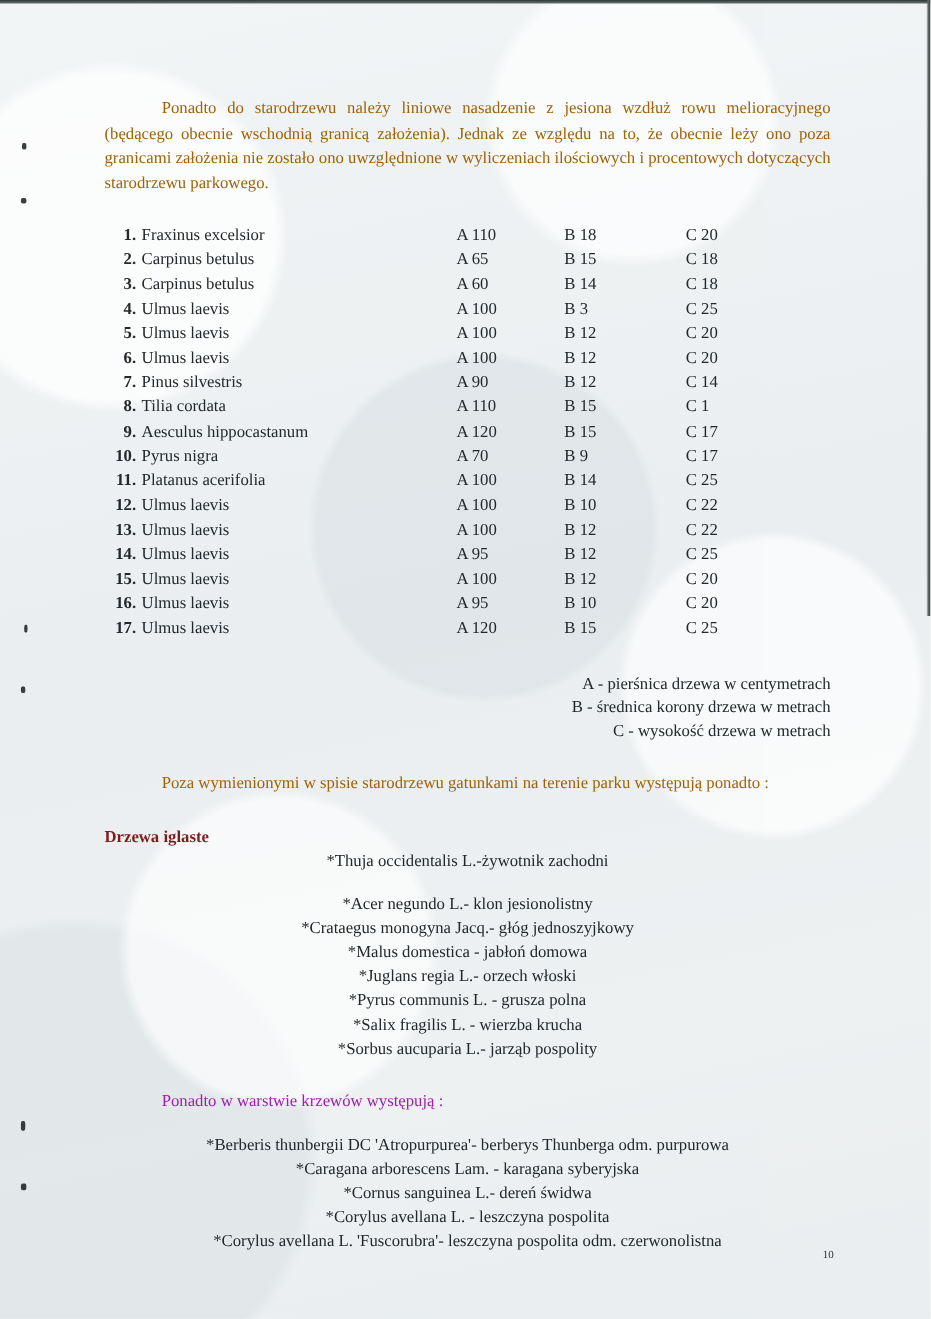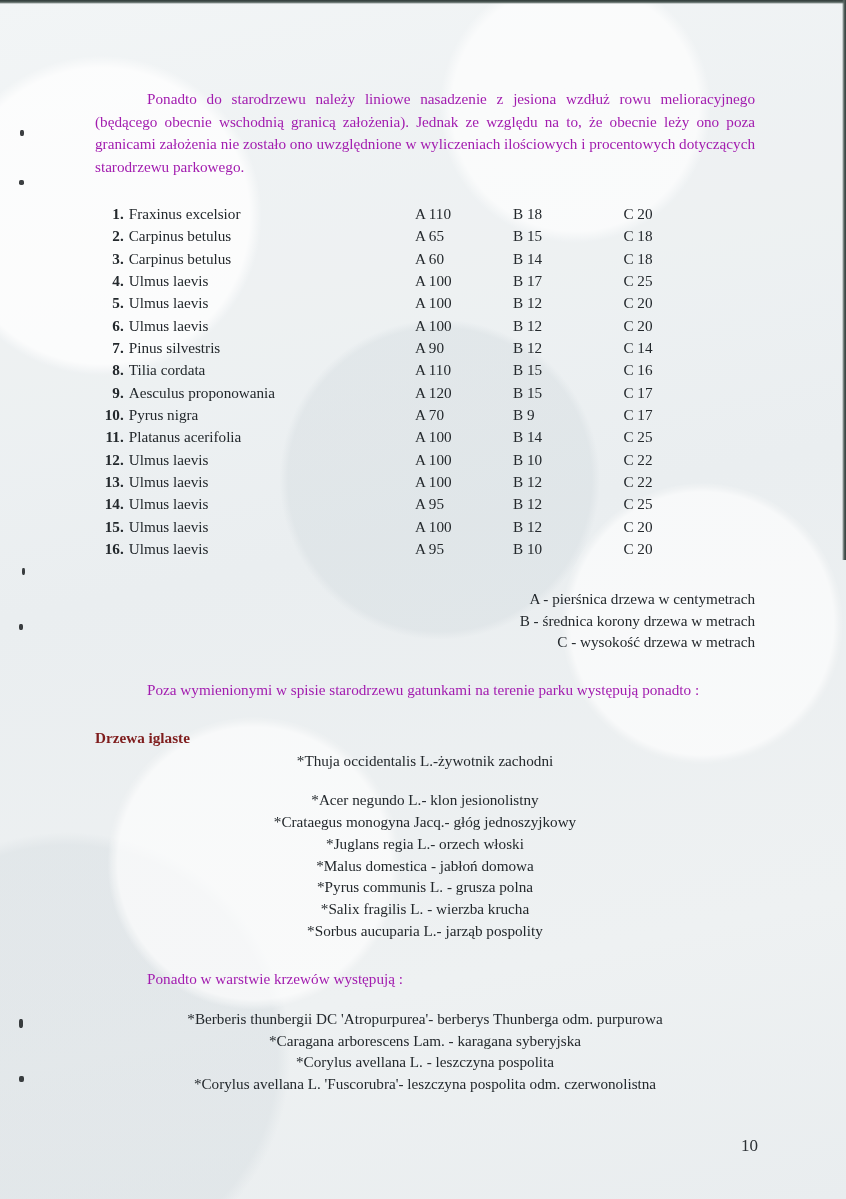--- a/index.html
+++ b/index.html
@@ -68,21 +68,21 @@
     width: 660px;
     font-size: 15.2px;
     line-height: 1.48;
   }
 
   p.para {
     margin: 0;
     text-align: justify;
     text-justify: inter-word;
     text-indent: 52px;
-    color: #a21caf;
+    color: #a16207;
   }
   p.para.tight { margin-top: 0; }
 
   
   .tree-table {
     margin-top: 26px;
     border-collapse: collapse;
     width: 600px;
     font-size: 15.2px;
   }
@@ -138,21 +138,21 @@
     margin: 0;
     font-size: 15.2px;
     color: #a21caf;
   }
 
   
   .page-number {
     position: absolute;
     right: 88px;
     top: 1136px;
-    font-size: 17px;
+    font-size: 10px;
     color: #2b3034;
   }
 </style>
 </head>
 <body>
 
 <div class="page">
 
   <div class="grain"></div>
   <div class="edge-top"></div>
@@ -190,21 +190,21 @@
             <td class="col-num">3.</td>
             <td class="col-name">Carpinus betulus</td>
             <td class="col-a">A 60</td>
             <td class="col-b">B 14</td>
             <td class="col-c">C 18</td>
           </tr>
           <tr>
             <td class="col-num">4.</td>
             <td class="col-name">Ulmus laevis</td>
             <td class="col-a">A 100</td>
-            <td class="col-b">B 17</td>
+            <td class="col-b">B 3</td>
             <td class="col-c">C 25</td>
           </tr>
           <tr>
             <td class="col-num">5.</td>
             <td class="col-name">Ulmus laevis</td>
             <td class="col-a">A 100</td>
             <td class="col-b">B 12</td>
             <td class="col-c">C 20</td>
           </tr>
           <tr>
@@ -219,25 +219,25 @@
             <td class="col-name">Pinus silvestris</td>
             <td class="col-a">A 90</td>
             <td class="col-b">B 12</td>
             <td class="col-c">C 14</td>
           </tr>
           <tr>
             <td class="col-num">8.</td>
             <td class="col-name">Tilia cordata</td>
             <td class="col-a">A 110</td>
             <td class="col-b">B 15</td>
-            <td class="col-c">C 16</td>
+            <td class="col-c">C 1</td>
           </tr>
           <tr>
             <td class="col-num">9.</td>
-            <td class="col-name">Aesculus proponowania</td>
+            <td class="col-name">Aesculus hippocastanum</td>
             <td class="col-a">A 120</td>
             <td class="col-b">B 15</td>
             <td class="col-c">C 17</td>
           </tr>
           <tr>
             <td class="col-num">10.</td>
             <td class="col-name">Pyrus nigra</td>
             <td class="col-a">A 70</td>
             <td class="col-b">B 9</td>
             <td class="col-c">C 17</td>
@@ -277,20 +277,27 @@
             <td class="col-b">B 12</td>
             <td class="col-c">C 20</td>
           </tr>
           <tr>
             <td class="col-num">16.</td>
             <td class="col-name">Ulmus laevis</td>
             <td class="col-a">A 95</td>
             <td class="col-b">B 10</td>
             <td class="col-c">C 20</td>
           </tr>
+          <tr>
+            <td class="col-num">17.</td>
+            <td class="col-name">Ulmus laevis</td>
+            <td class="col-a">A 120</td>
+            <td class="col-b">B 15</td>
+            <td class="col-c">C 25</td>
+          </tr>
         </tbody>
     </table>
 
     <div class="legend">
       <div>A - pierśnica drzewa w centymetrach</div>
       <div>B - średnica korony drzewa w metrach</div>
       <div>C - wysokość drzewa w metrach</div>
     </div>
 
     <div class="spacer-lg"></div>
@@ -302,36 +309,37 @@
     <p class="group-heading">Drzewa iglaste</p>
     <ul class="species">
         <li>*Thuja occidentalis L.-żywotnik zachodni</li>
       </ul>
 
     <div class="spacer-md"></div>
 
     <ul class="species">
         <li>*Acer negundo L.- klon jesionolistny</li>
         <li>*Crataegus monogyna Jacq.- głóg jednoszyjkowy</li>
+        <li>*Malus domestica - jabłoń domowa</li>
         <li>*Juglans regia L.- orzech włoski</li>
-        <li>*Malus domestica - jabłoń domowa</li>
         <li>*Pyrus communis L. - grusza polna</li>
         <li>*Salix fragilis L. - wierzba krucha</li>
         <li>*Sorbus aucuparia L.- jarząb pospolity</li>
       </ul>
 
     <div class="spacer-lg"></div>
 
     <p class="indent-line">Ponadto w warstwie krzewów występują :</p>
 
     <div class="spacer-md"></div>
 
     <ul class="species">
         <li>*Berberis thunbergii DC 'Atropurpurea'- berberys Thunberga odm. purpurowa</li>
         <li>*Caragana arborescens Lam. - karagana syberyjska</li>
+        <li>*Cornus sanguinea L.- dereń świdwa</li>
         <li>*Corylus avellana L. - leszczyna pospolita</li>
         <li>*Corylus avellana L. 'Fuscorubra'- leszczyna pospolita odm. czerwonolistna</li>
       </ul>
 
   </div>
 
   <div class="page-number">10</div>
 
 </div>
 

